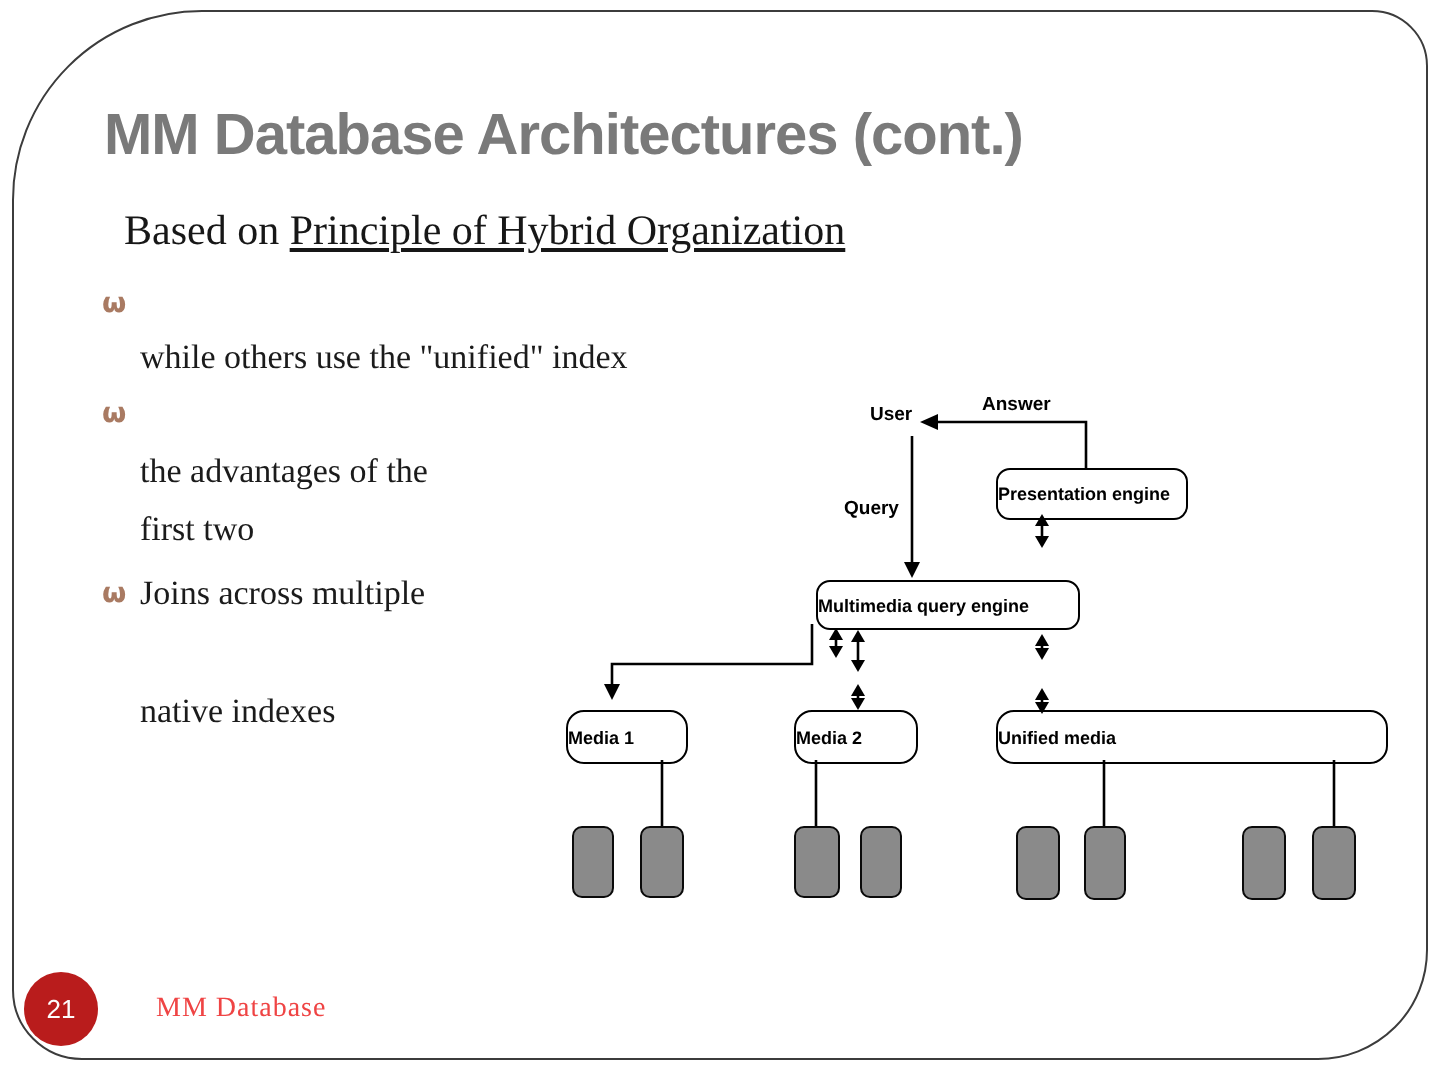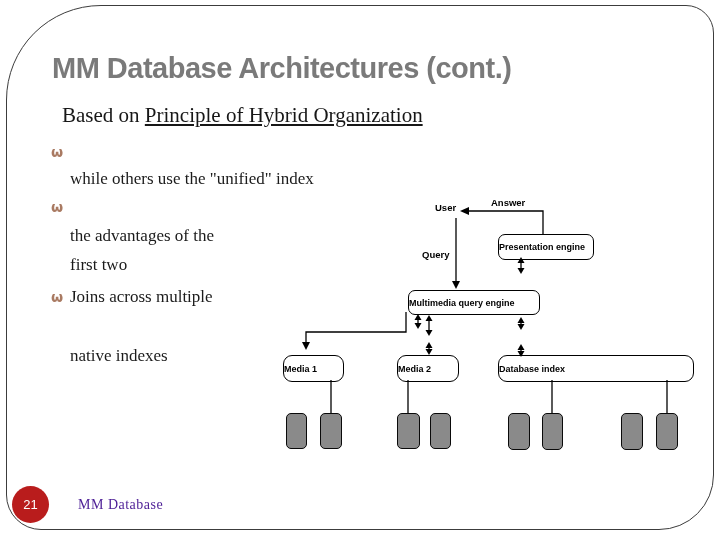--- a/index.html
+++ b/index.html
@@ -22,21 +22,21 @@
   .dbox{position:absolute;border:1.2px solid #000;border-radius:7px;background:#fff;
          display:flex;align-items:center;text-align:center;
          font-family:"Liberation Sans",sans-serif;font-weight:bold;font-size:9px;color:#000;}
   .grayrect{position:absolute;width:21px;height:36px;background:#8a8a8a;
          border:1.5px solid #0a0a0a;border-radius:5px;box-sizing:border-box;}
   .dsvg{position:absolute;left:0;top:0;pointer-events:none;}
   .footer-circle{position:absolute;left:12px;top:486px;width:37px;height:37px;border-radius:50%;
          background:#b91c1c;color:#fdfdfd;display:flex;align-items:center;justify-content:center;
          font-family:"Liberation Sans",sans-serif;font-size:13px;}
   .footer-text{position:absolute;left:78px;top:497px;font-family:"Liberation Serif",serif;
-         font-size:14px;color:#4c1d95;letter-spacing:0.5px;white-space:nowrap;}
+         font-size:14px;color:#ef4444;letter-spacing:0.5px;white-space:nowrap;}
 </style>
 </head>
 <body>
 
 <div class="slide">
   <div class="frame"></div>
 
   <h1 class="title">MM Database Architectures (cont.)</h1>
 
   <div class="subtitle"><span>Based on </span><span class="u">Principle of Hybrid Organization</span></div>
@@ -64,21 +64,21 @@
     <div class="dbox" style="left:408px;top:290px;width:130px;height:23px">
       <span>Multimedia query engine</span>
     </div>
     <div class="dbox" style="left:283px;top:355px;width:59px;height:25px;border-radius:9px">
       <span>Media 1</span>
     </div>
     <div class="dbox" style="left:397px;top:355px;width:60px;height:25px;border-radius:9px">
       <span>Media 2</span>
     </div>
     <div class="dbox" style="left:498px;top:355px;width:194px;height:25px;border-radius:9px">
-      <span>Database index</span>
+      <span>Unified media</span>
     </div>
 
     <div class="grayrect" style="left:286px;top:413px"></div>
     <div class="grayrect" style="left:320px;top:413px;width:22px"></div>
     <div class="grayrect" style="left:397px;top:413px;width:23px"></div>
     <div class="grayrect" style="left:430px;top:413px"></div>
     <div class="grayrect" style="left:508px;top:413px;width:22px;height:37px"></div>
     <div class="grayrect" style="left:542px;top:413px;height:37px"></div>
     <div class="grayrect" style="left:621px;top:413px;width:22px;height:37px"></div>
     <div class="grayrect" style="left:656px;top:413px;width:22px;height:37px"></div>

